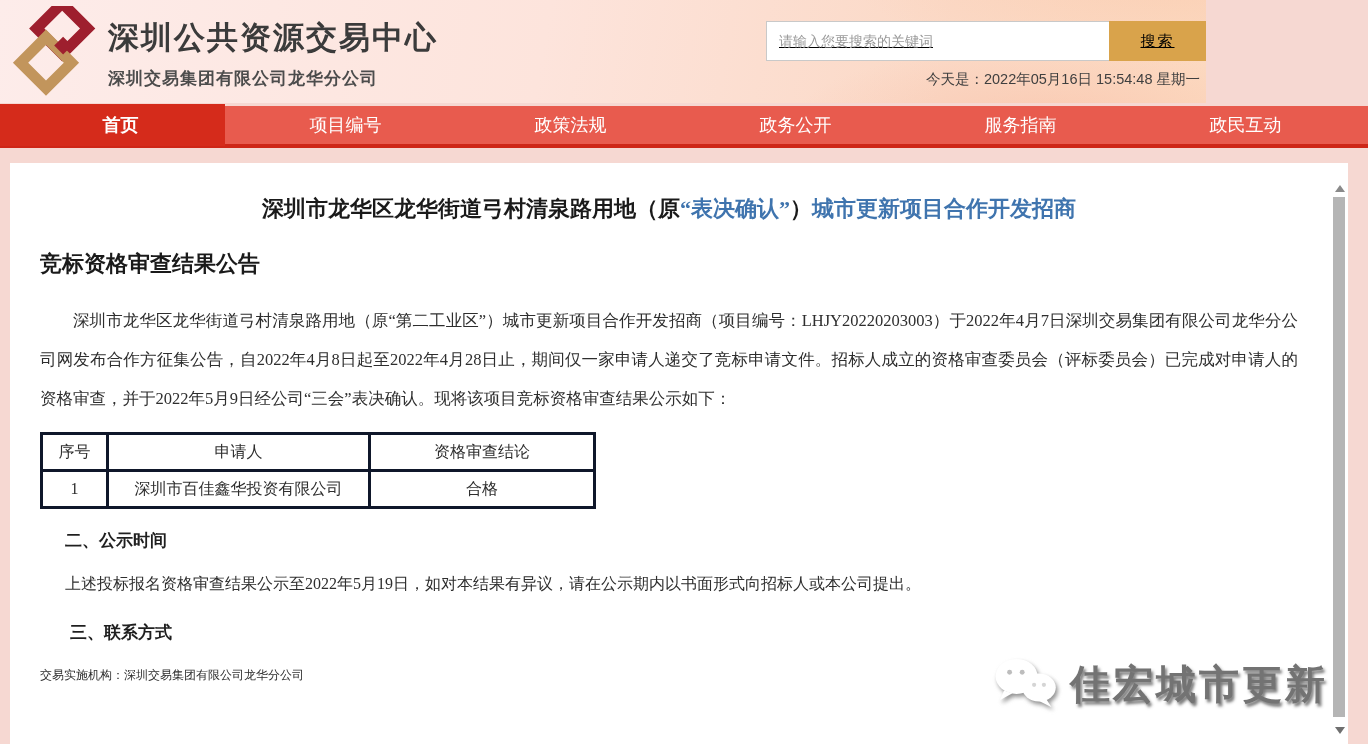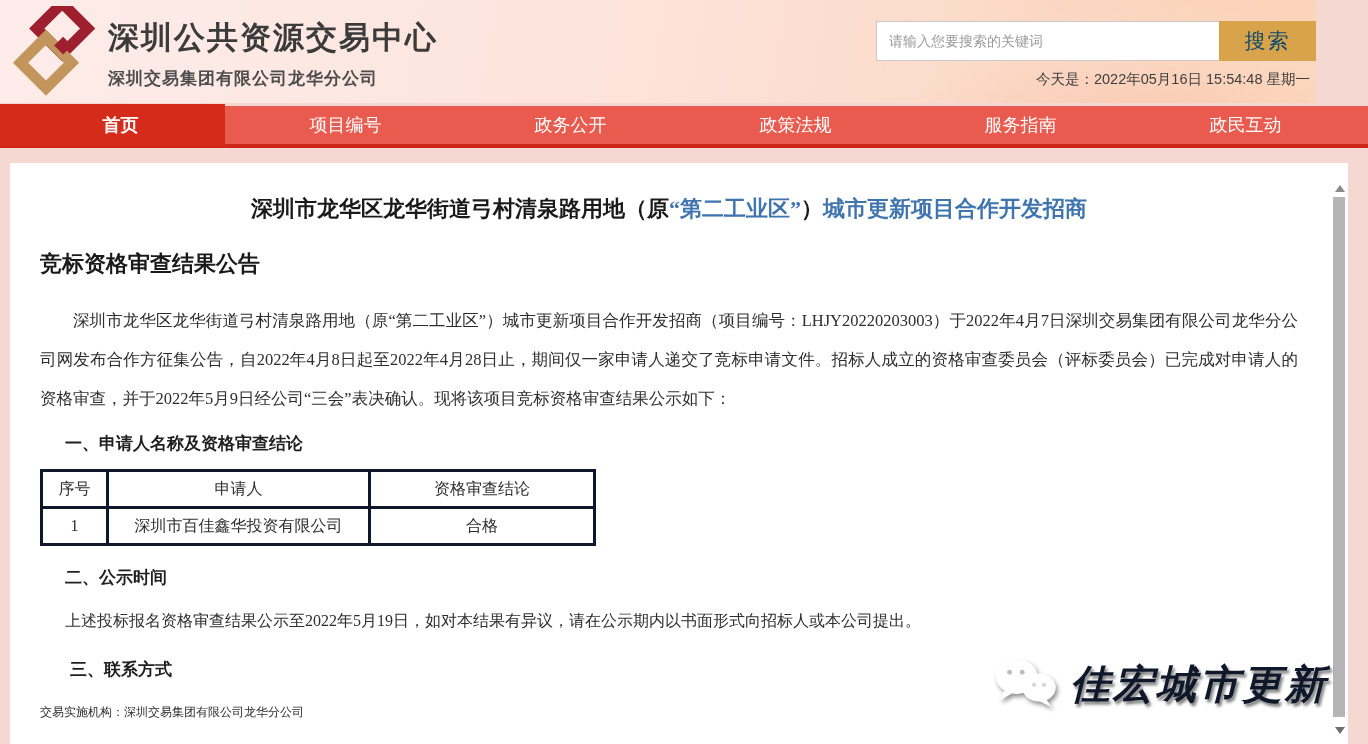--- a/index.html
+++ b/index.html
@@ -1,38 +1,38 @@
 <!DOCTYPE html>
 <html><head>
 <meta charset="utf-8">
 <style>
   * { margin:0; padding:0; box-sizing:border-box; }
   html,body { width:1368px; height:744px; overflow:hidden;
     font-family:"Liberation Sans", sans-serif; background:#f6d8d2; }
 
   
-  .header { position:relative; width:1316px; height:103px;
+  .header { position:relative; width:1206px; height:103px;
     background:linear-gradient(100deg,#fdecea 0%,#fde4dc 45%,#fbd9c6 78%,#fcd9c0 100%); }
   .header::after { content:""; position:absolute; right:0; top:0; width:640px; height:103px;
     background:
       radial-gradient(ellipse 420px 120px at 75% 115%, rgba(246,176,150,.35), transparent 60%),
       radial-gradient(ellipse 500px 140px at 95% -25%, rgba(250,200,170,.5), transparent 65%);
     pointer-events:none; }
   .brand { position:absolute; left:10px; top:6px; display:flex; align-items:center; z-index:2; }
   .brand-logo { width:90px; height:90px; }
   .brand-text { margin-left:8px; }
   .brand-title { font-size:31px; font-weight:bold; color:#3b3b3b; letter-spacing:2px; }
   .brand-sub { font-size:17px; font-weight:bold; color:#4c4c4c; margin-top:8px; letter-spacing:1px; }
 
-  .search-area { position:absolute; right:0; top:21px; width:440px; height:40px; display:flex; z-index:2; }
+  .search-area { position:absolute; right:0; top:21px; width:440px; height:40px; display:flex; z-index:2;text-decoration:underline; }
   .search-input { flex:1; height:40px; border:1px solid #c9c9c9; border-right:none;
     background:#ffffff; padding:0 12px; font-size:14px; color:#333; outline:none; }
   .search-input::placeholder { color:#9a9a9a; }
-  .search-btn { width:97px; height:40px; border:none; background:#d9a34b; color:#0c4a6e;
-    font-size:21px; cursor:pointer; letter-spacing:2px; }
+  .search-btn { width:97px; height:40px; border:none; background:#d9a34b; color:#000000;
+    font-size:15px; cursor:pointer; letter-spacing:2px; }
   .today { position:absolute; right:6px; top:70px; font-size:14.5px; color:#3f3f3f; z-index:2; }
 
   
   .nav { position:absolute; left:0; top:106px; width:1368px; height:42px;
     background:#e85b4e; border-bottom:4px solid #ce2617; display:flex; z-index:3; }
   .nav-item { width:225px; height:38px; line-height:38px; text-align:center;
     color:#ffffff; font-size:18px; cursor:pointer;padding-left:16px; }
   .nav-item.active { background:#d52b1b; height:42px; line-height:42px; margin-top:-2px; font-weight:bold; }
 
   
@@ -73,22 +73,22 @@
     background:#b5b5b5; cursor:grab; }
   .sb-down { position:absolute; bottom:10px; left:4px; width:0; height:0;
     border-left:5px solid transparent; border-right:5px solid transparent;
     border-top:7px solid #6f6f6f; cursor:pointer; }
 
   
   .watermark { position:absolute; right:40px; bottom:30px; display:flex; align-items:center;
     pointer-events:none; }
   .wm-icon { width:70px; height:56px; margin-right:10px;
     filter: drop-shadow(2px 3px 2px rgba(110,110,110,.75)); }
-  .wm-text { font-size:40px; font-weight:bold; color:#0f172a; letter-spacing:3px;
-    text-shadow: 2px 3px 3px rgba(100,100,100,.85); font-style: italic; }
+  .wm-text { font-size:40px; font-weight:bold; color:#737373; letter-spacing:3px;
+    text-shadow: 2px 3px 3px rgba(100,100,100,.85); }
 </style>
 </head>
 <body>
 
 <div class="header">
   <div class="brand">
     <span>
       <svg class="brand-logo" viewBox="0 0 100 100">
         <rect x="38" y="5" width="40" height="40" transform="rotate(45 58 25)" fill="none" stroke="#9e1f2e" stroke-width="12"></rect>
         <rect x="20" y="43" width="40" height="40" transform="rotate(45 40 63)" fill="none" stroke="#c2955c" stroke-width="12"></rect>
@@ -104,37 +104,36 @@
   <div class="search-area">
     <input class="search-input" type="text" placeholder="请输入您要搜索的关键词" style="">
     <button class="search-btn">搜索</button>
   </div>
   <div class="today">今天是：2022年05月16日 15:54:48 星期一</div>
 </div>
 
 <div class="nav">
   <div class="nav-item active">首页</div>
   <div class="nav-item">项目编号</div>
+  <div class="nav-item">政策法规</div>
   <div class="nav-item">政务公开</div>
-  <div class="nav-item">政策法规</div>
   <div class="nav-item">服务指南</div>
   <div class="nav-item">政民互动</div>
 </div>
 
 <div class="panel">
   <div class="panel-inner">
 
     <div class="art-title">
-      <span class="t-black">深圳市龙华区龙华街道弓村清泉路用地（原</span><span class="t-blue">“第二工业区”</span><span class="t-black">）</span><span class="t-blue">城市更新项目合作开发招商</span>
+      <span class="t-black">深圳市龙华区龙华街道弓村清泉路用地（原</span><span class="t-blue">“表决确认”</span><span class="t-black">）</span><span class="t-blue">城市更新项目合作开发招商</span>
     </div>
     <div class="art-title2">竞标资格审查结果公告</div>
 
     <div class="para">深圳市龙华区龙华街道弓村清泉路用地（原“第二工业区”）城市更新项目合作开发招商（项目编号：LHJY20220203003）于2022年4月7日深圳交易集团有限公司龙华分公司网发布合作方征集公告，自2022年4月8日起至2022年4月28日止，期间仅一家申请人递交了竞标申请文件。招标人成立的资格审查委员会（评标委员会）已完成对申请人的资格审查，并于2022年5月9日经公司“三会”表决确认。现将该项目竞标资格审查结果公示如下：</div>
 
-    <div class="sec-head">一、申请人名称及资格审查结论</div>
 
     <table class="result">
       <tbody>
           <tr>
         <th class="col-idx">序号</th>
         <th class="col-name">申请人</th>
         <th class="col-res">资格审查结论</th>
       </tr>
       <tr>
         <td class="idx-val">1</td>

